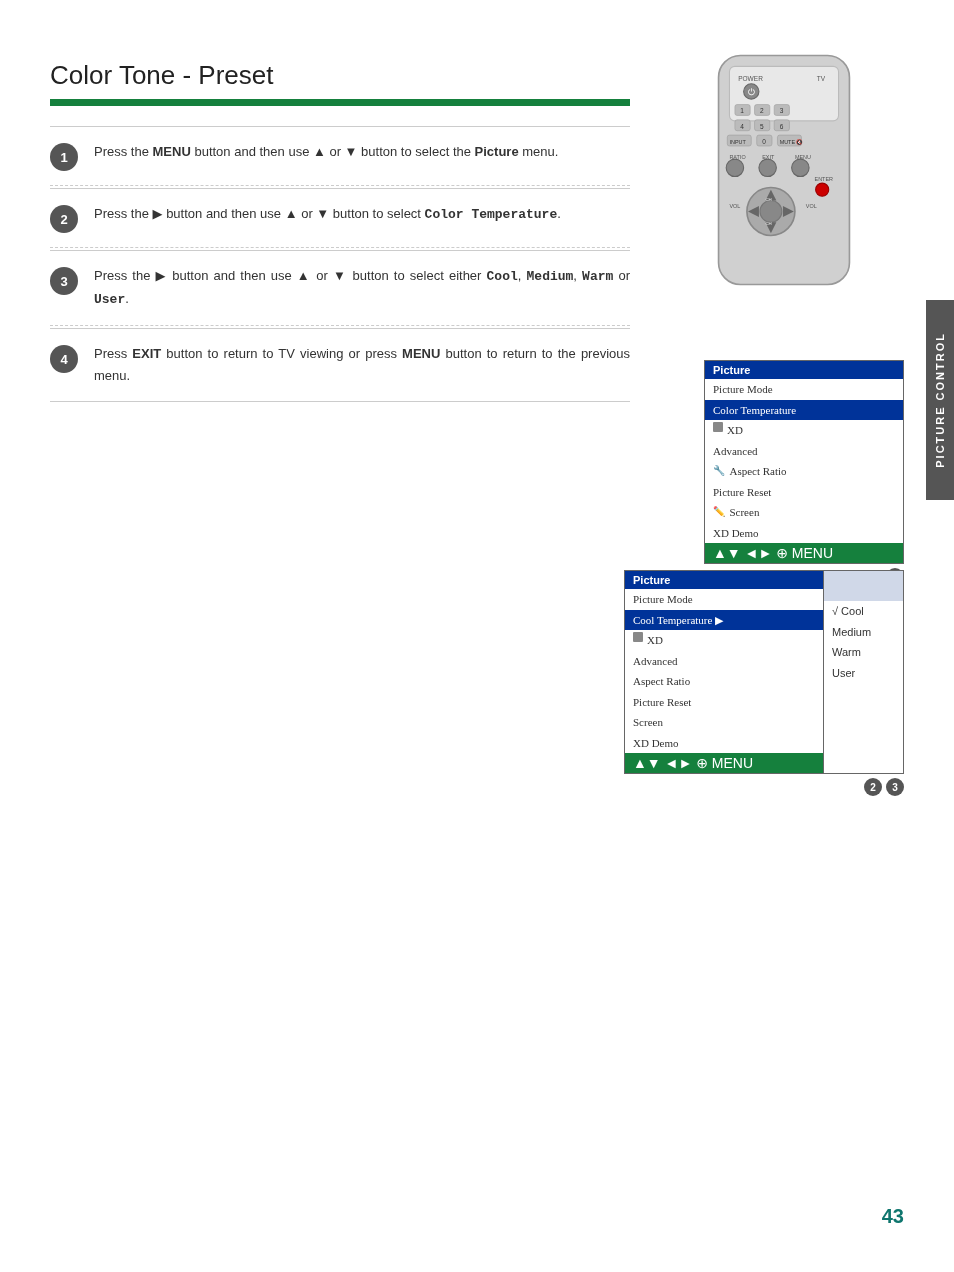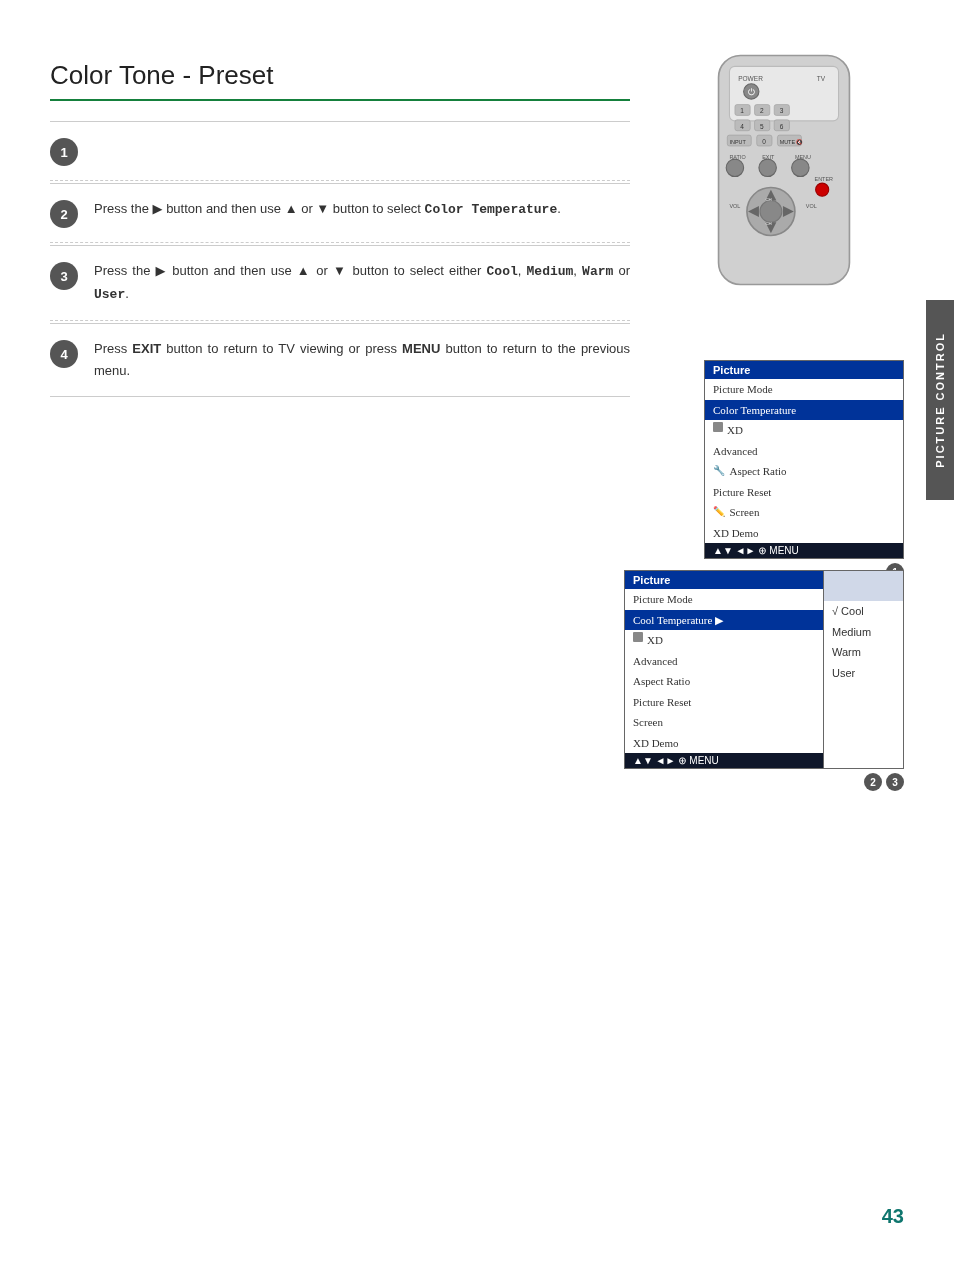--- a/index.html
+++ b/index.html
@@ -50,21 +50,21 @@
       left: 50px;
       top: 60px;
       width: 580px;
     }
 
     .page-title {
       font-size: 26px;
       font-weight: normal;
       color: #222;
       margin-bottom: 20px;
-      border-bottom: 2px solid #15803d;
+      border-bottom: 7px solid #15803d;
       padding-bottom: 8px;
     }
 
     .intro-text {
       font-size: 13px;
       line-height: 1.7;
       color: #333;
       text-align: justify;
       margin-bottom: 10px;
     }
@@ -173,24 +173,24 @@
       color: white;
     }
 
     .menu-item.icon-row {
       display: flex;
       align-items: flex-start;
       gap: 4px;
     }
 
     .menu-footer {
-      background: #0f172a;
+      background: #15803d;
       color: white;
       padding: 2px 8px;
-      font-size: 10px;
+      font-size: 14px;
     }
 
     
     .menu-with-sub {
       display: flex;
       gap: 0;
     }
 
     .submenu-box {
       width: 80px;
@@ -257,20 +257,23 @@
 <div class="page-number">43</div>
 
 <div class="main-content">
   <h1 class="page-title">Color Tone - Preset</h1>
 
 
   <div class="steps-container">
 
     <div class="step">
       <div class="step-number">1</div>
+      <div class="step-text">
+        Press the <b>MENU</b> button and then use ▲ or ▼ button to select the <b>Picture</b> menu.
+      </div>
     </div>
 
     <div class="step">
       <div class="step-number">2</div>
       <div class="step-text">
         Press the ▶ button and then use ▲ or ▼ button to select <span class="color-temperature-bold">Color Temperature</span>.
       </div>
     </div>
 
     <div class="step">

